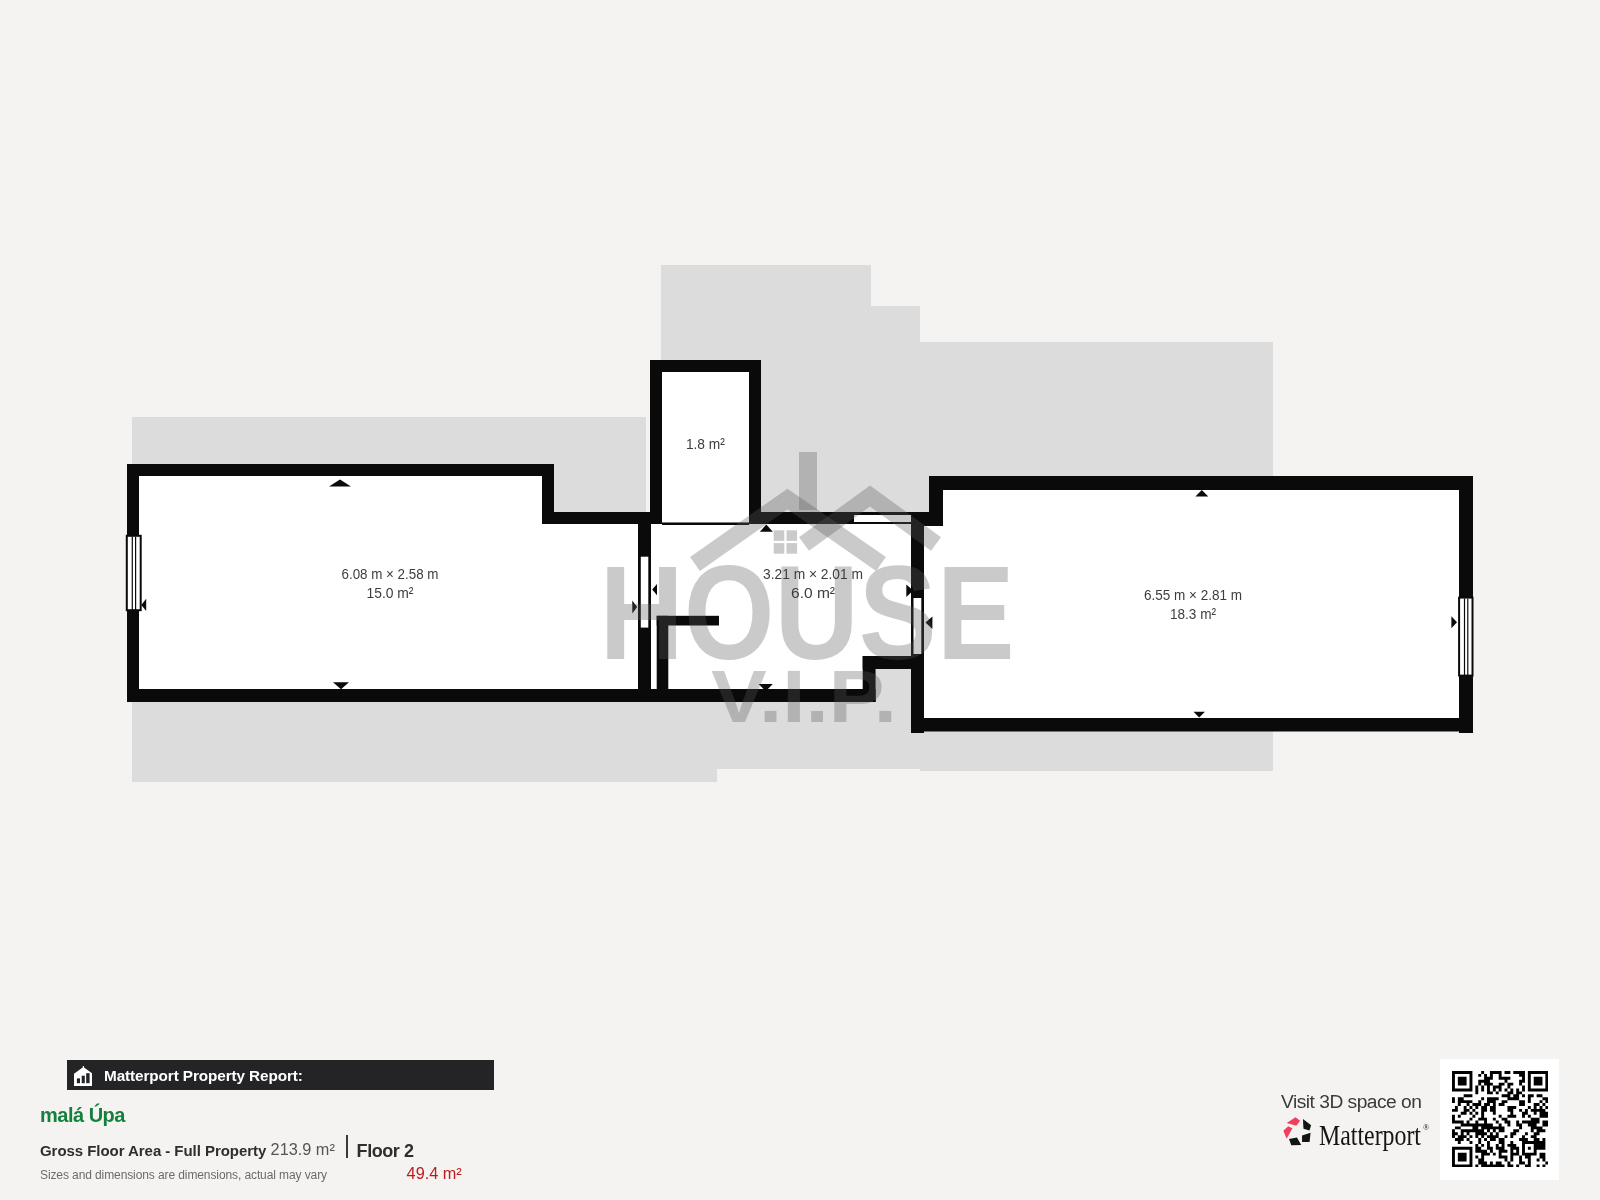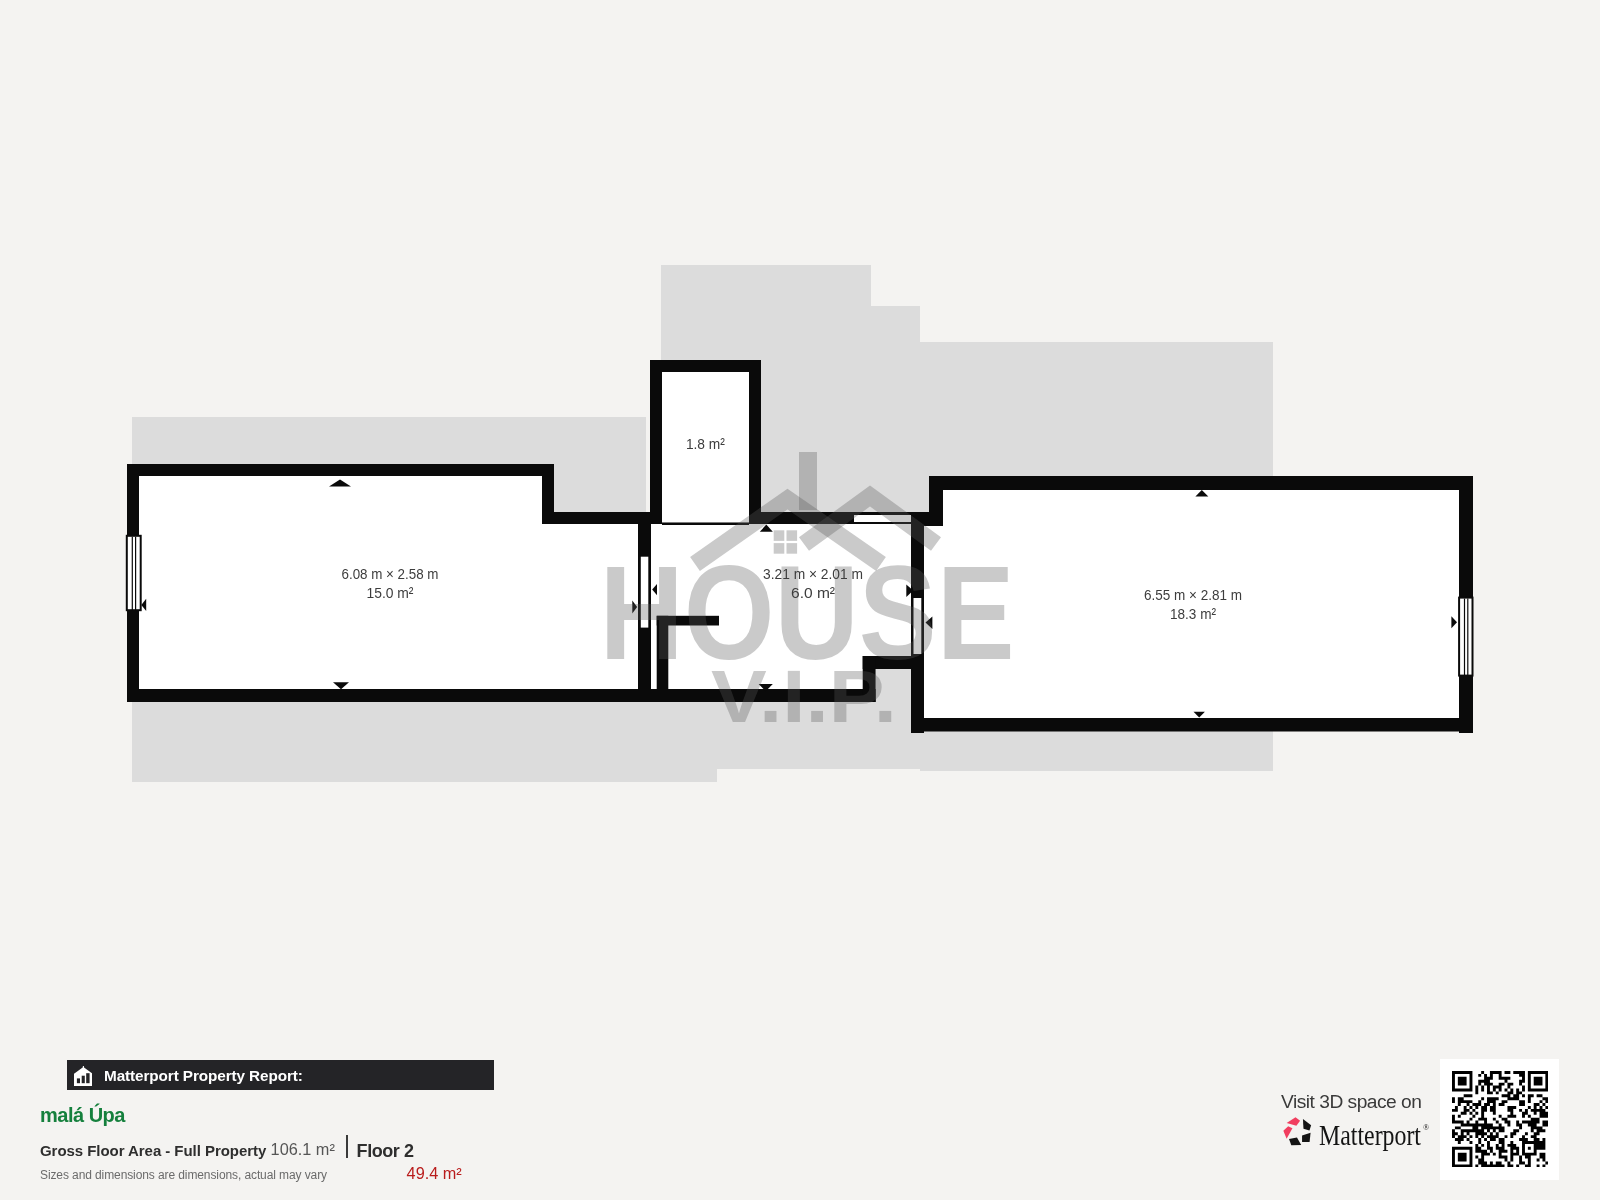--- a/index.html
+++ b/index.html
@@ -160,21 +160,21 @@
     <rect x="7.7" y="9.7" width="3.1" height="7.5" fill="#242427"></rect>
     <rect x="12.2" y="7.2" width="3.4" height="10" fill="#242427"></rect>
   </svg>
 
   <div class="abs" style="left:37px;top:7.3px;font-size:15.3px;font-weight:bold;letter-spacing:-0.1px;">Matterport Property Report:</div>
 </div>
 
 <div class="abs" style="left:40px;top:1103.9px;font-size:20px;font-weight:bold;letter-spacing:-0.5px;color:#15803d;">malá Úpa</div>
 
 <div class="abs" style="left:40px;top:1142px;font-size:15px;font-weight:bold;letter-spacing:-0.05px;color:#2e2e2e;white-space:nowrap;">Gross Floor Area - Full Property</div>
-<div class="abs" style="left:270.6px;top:1140.3px;font-size:16.3px;color:#555;white-space:nowrap;">106.1 m²</div>
+<div class="abs" style="left:270.6px;top:1140.3px;font-size:16.3px;color:#555;white-space:nowrap;">213.9 m²</div>
 <div class="abs" style="left:345.6px;top:1134.7px;width:2.4px;height:23.4px;background:#3a3a3a;"></div>
 <div class="abs" style="left:356.6px;top:1141.4px;font-size:18px;font-weight:bold;letter-spacing:-0.45px;color:#2e2e2e;white-space:nowrap;">Floor 2</div>
 <div class="abs" style="left:406.6px;top:1140.3px;font-size:16.3px;color:#b91c1c;white-space:nowrap;margin-top:24px;">49.4 m²</div>
 
 <div class="abs" style="left:40px;top:1167.5px;font-size:12px;letter-spacing:-0.1px;color:#6b6b6b;">Sizes and dimensions are dimensions, actual may vary</div>
 
 <div class="abs" style="left:1281px;top:1091px;font-size:19.2px;letter-spacing:-0.5px;color:#3a3a3a;white-space:nowrap;">Visit 3D space on</div>
 
 <svg class="abs" style="left:1283px;top:1116px" width="28.5" height="29.5" viewBox="0 0 100 104">
   <polygon points="44,4 60,17 47,34 12.5,25" fill="#f13e5f"></polygon>

